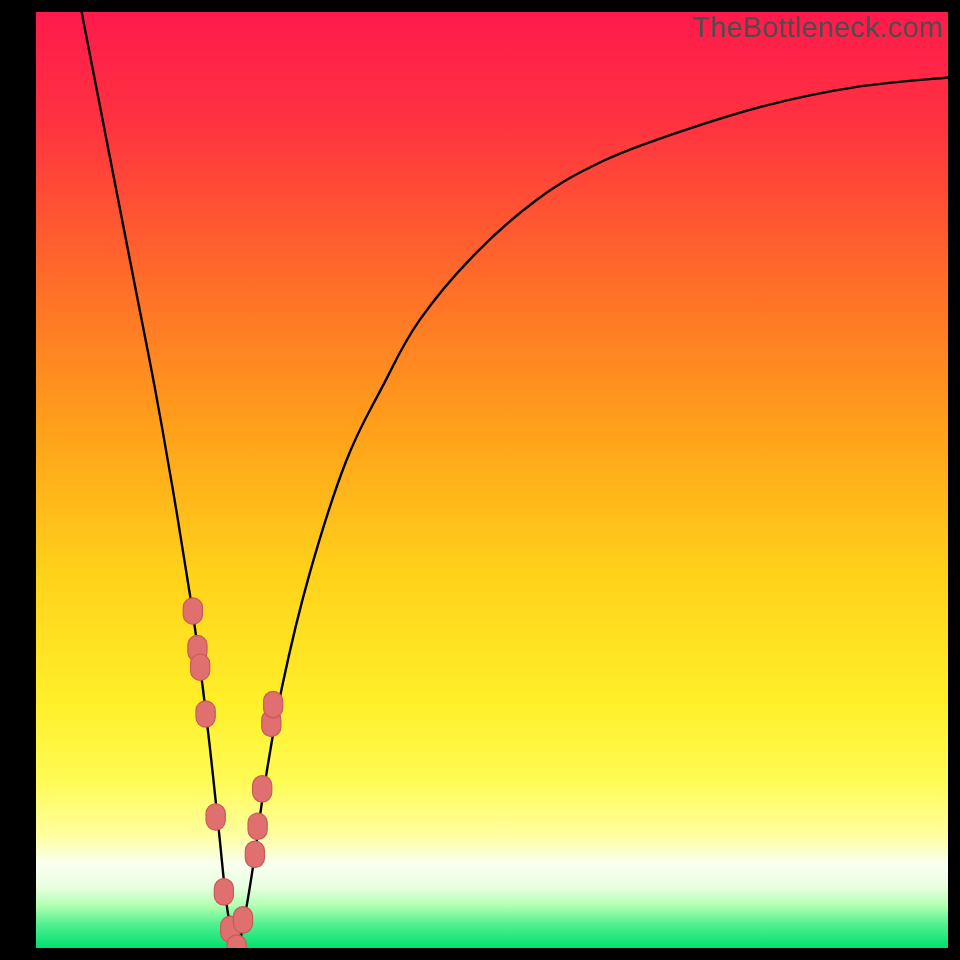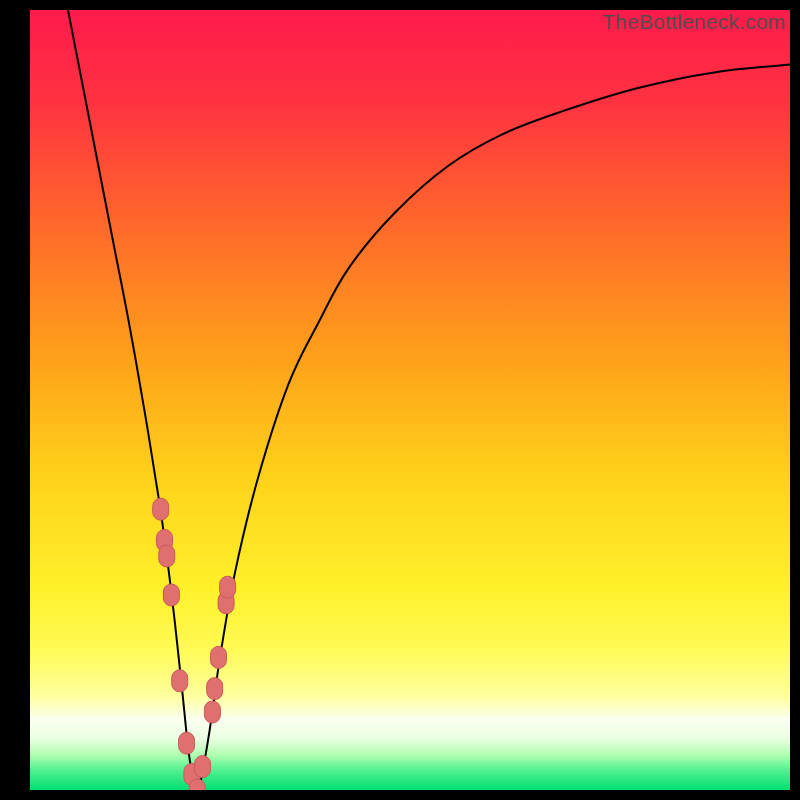--- a/index.html
+++ b/index.html
@@ -24,21 +24,21 @@
     top: 10px;
     width: 760px;
     height: 780px;
     overflow: hidden;
   }
   .watermark {
     position: absolute;
     top: 0px;
     right: 4px;
     color: #4d4d4d;
-    font-size: 21px;
+    font-size: 24px;
     font-weight: 500;
     letter-spacing: 0.2px;
     z-index: 10;
     pointer-events: none;
   }
 </style>
 </head>
 <body>
 
 <div class="frame">

